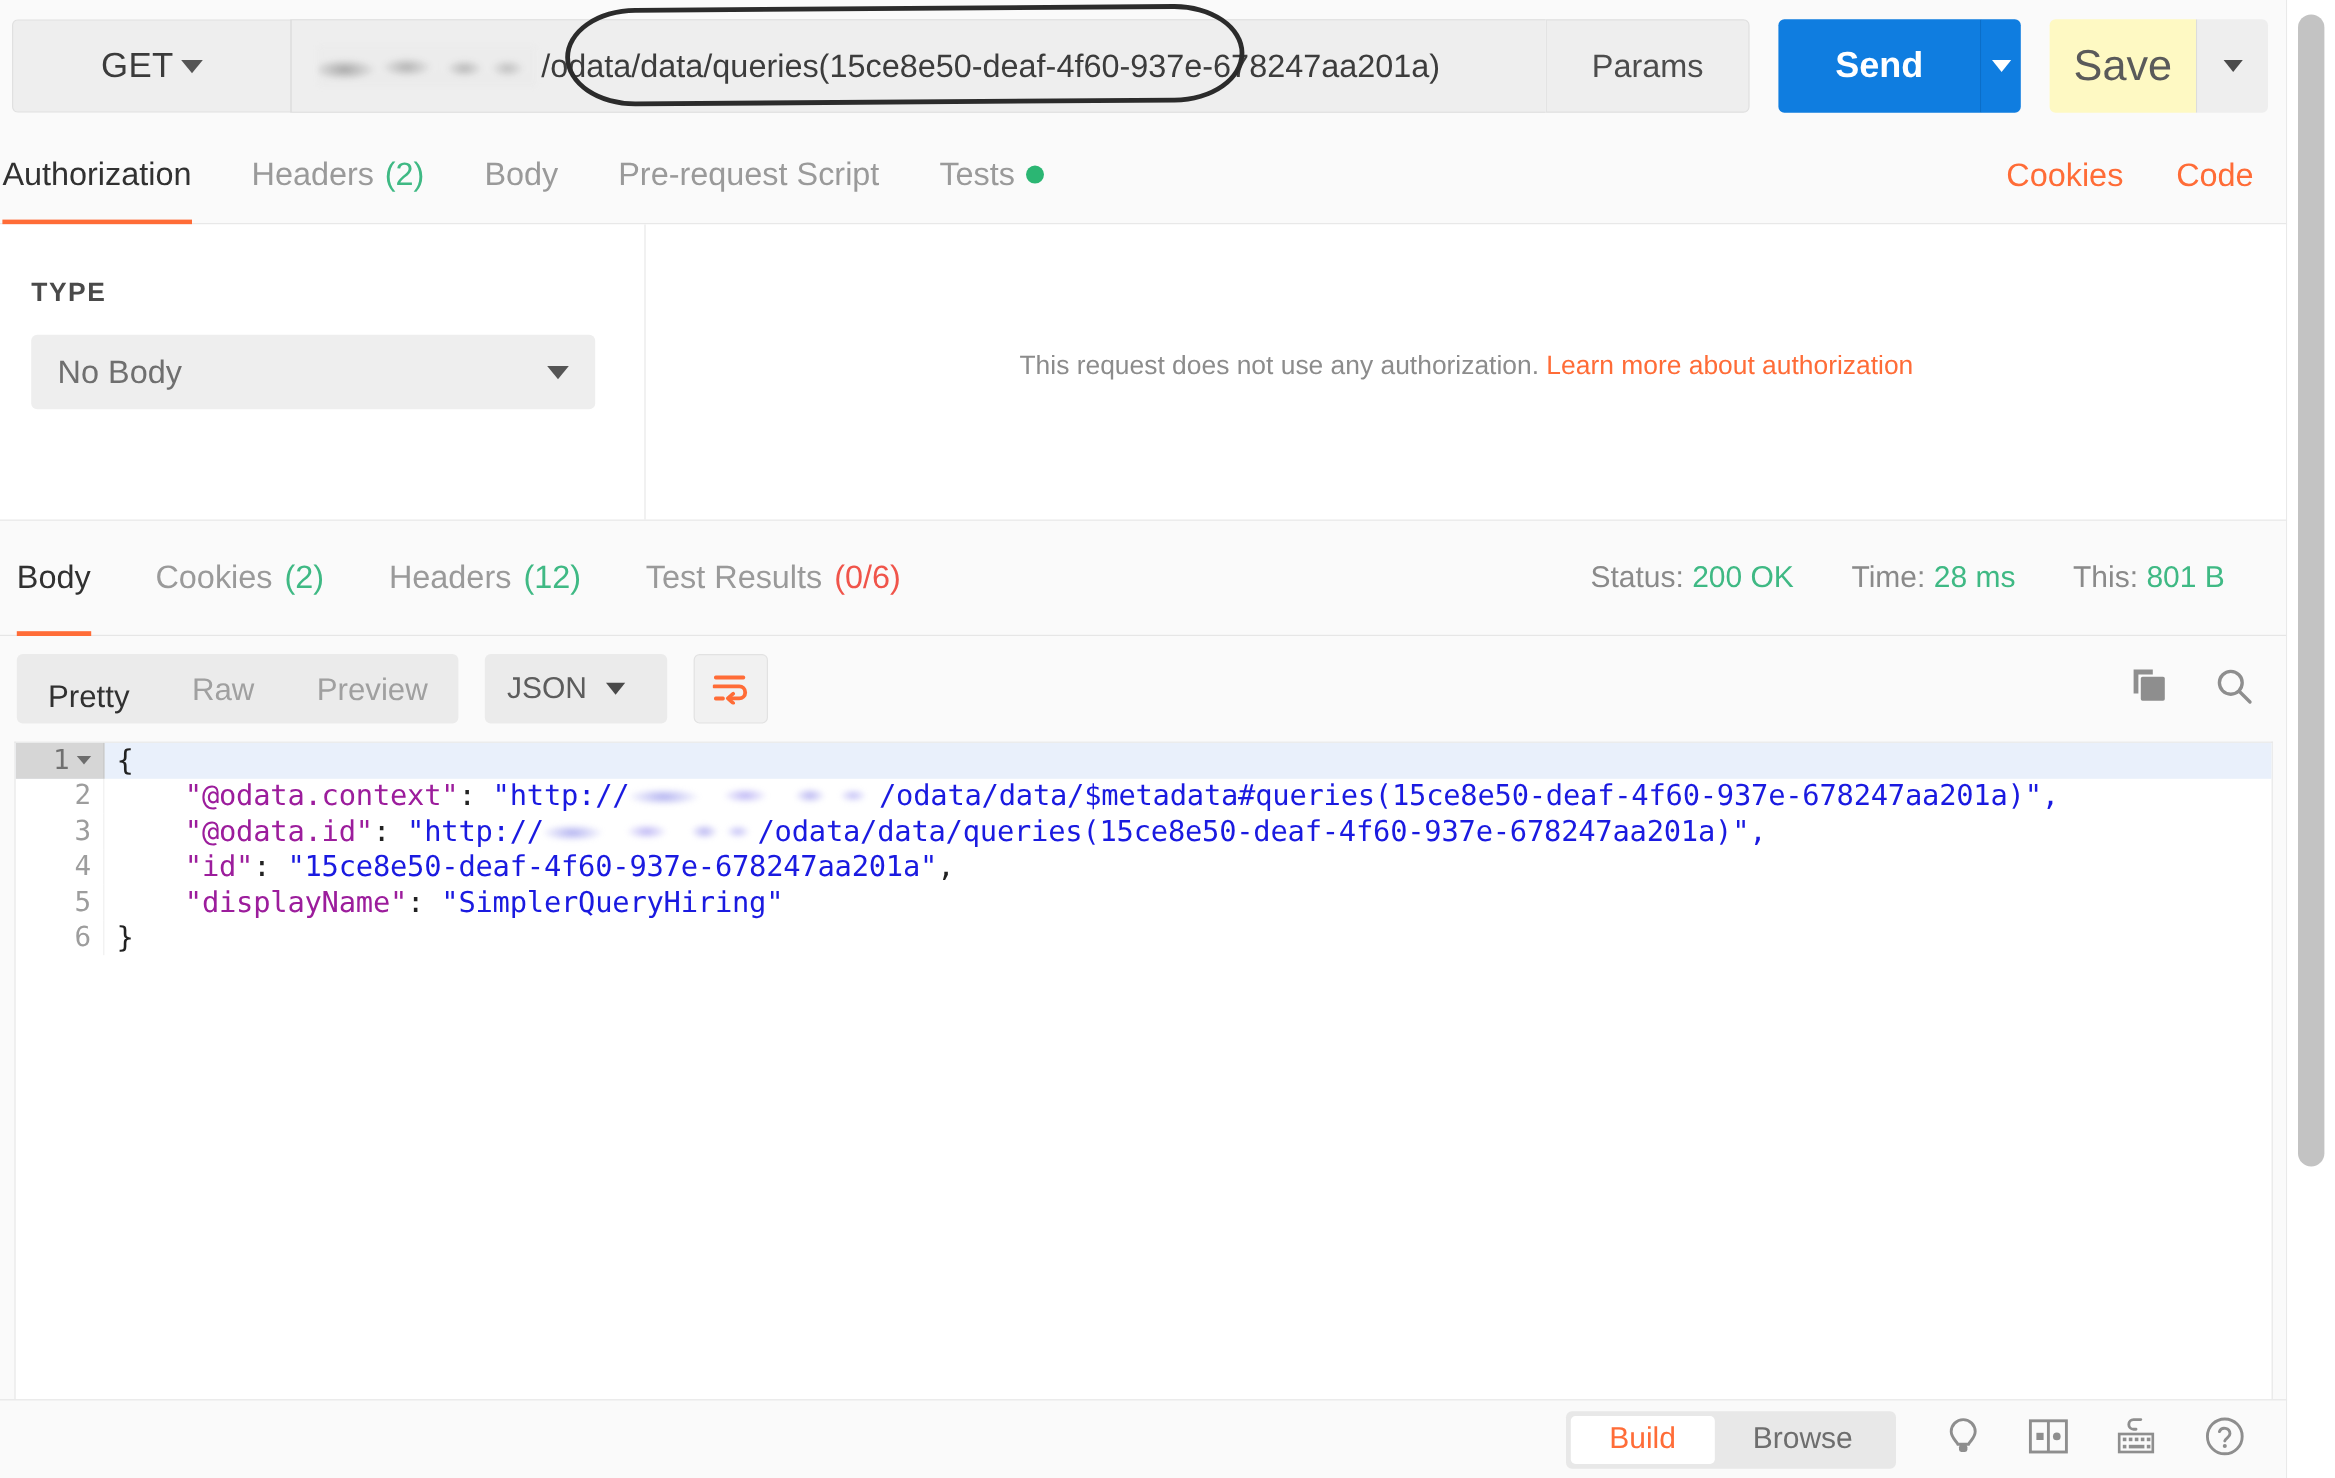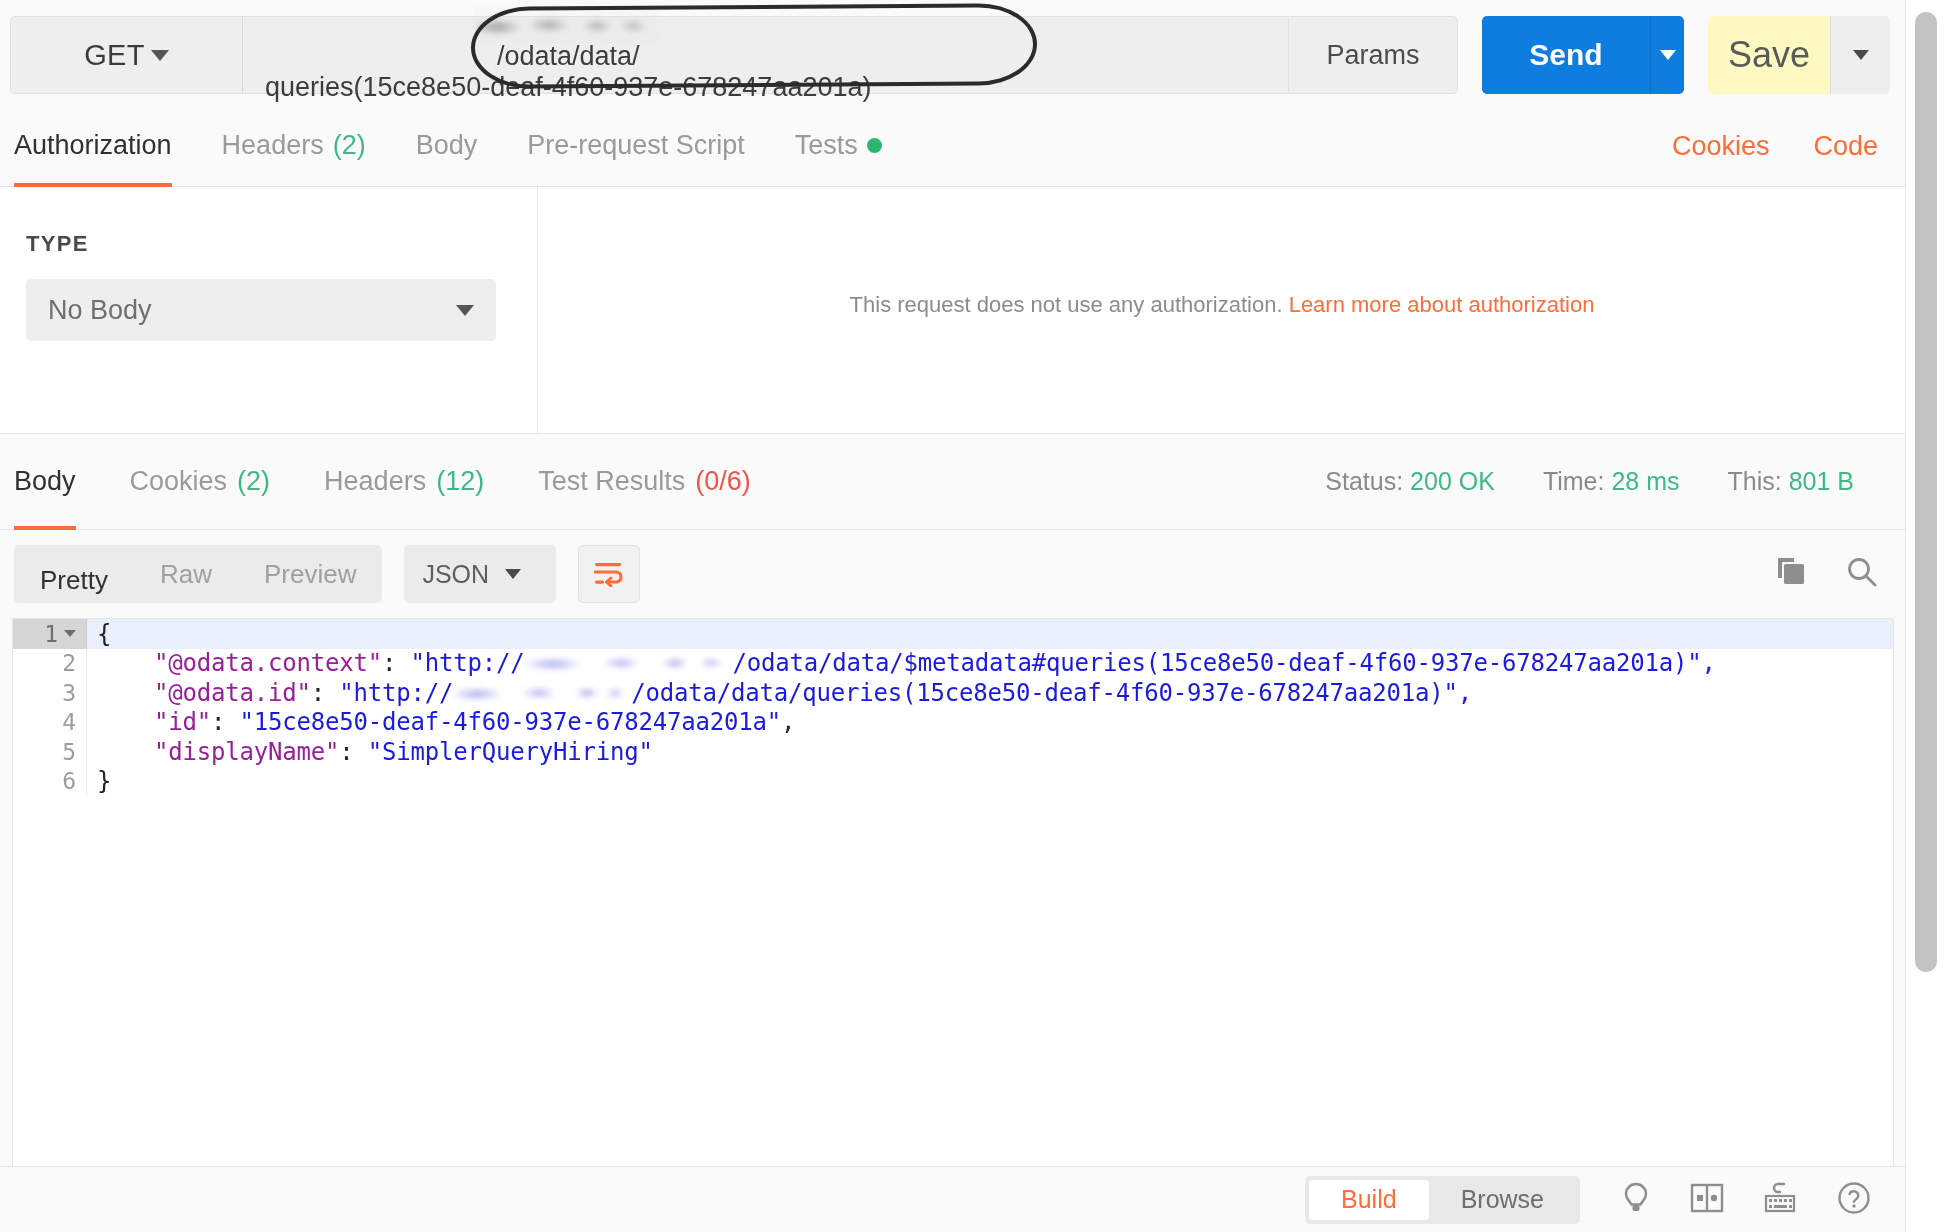--- a/index.html
+++ b/index.html
@@ -59,21 +59,21 @@
     border-right: none;
     display: flex; align-items: center;
     padding-left: 22px;
     position: relative;
     overflow: visible;
   }
   .url-text {
     font-size: 27px;
     color: #3c3c3c;
     white-space: nowrap;
-    display: flex; align-items: center; flex-direction: column;
+    display: flex; align-items: center;
   }
   .url-host-blur {
     display: inline-block;
     width: 182px; height: 34px;
     margin-right: 4px;
     border-radius: 3px;
     background:
       radial-gradient(ellipse 38px 13px at 22px 20px, rgba(110,110,110,.55), rgba(110,110,110,0) 70%),
       radial-gradient(ellipse 30px 12px at 74px 18px, rgba(120,120,120,.5), rgba(120,120,120,0) 70%),
       radial-gradient(ellipse 22px 11px at 122px 19px, rgba(120,120,120,.45), rgba(120,120,120,0) 70%),
@@ -140,21 +140,21 @@
     display: flex; align-items: center;
   }
   .tab {
     height: 77px;
     display: flex; align-items: center; gap: 9px;
     font-size: 27px;
     color: #9a9a9a;
     padding: 0 0 6px 0;
     position: relative;
   }
-  .tab.first { margin-left: 14px; }
+  .tab.first { margin-left: 2px; }
   .tab + .tab { margin-left: 50px; }
   .tab.active { color: #313131; }
   .tab.active::after {
     content: "";
     position: absolute; left: 0; right: 0; bottom: 0;
     height: 4px; background: #ff6c37;
   }
   .tab .count-green { color: #3fb984; }
   .dot-green {
     width: 15px; height: 15px; border-radius: 50%;

